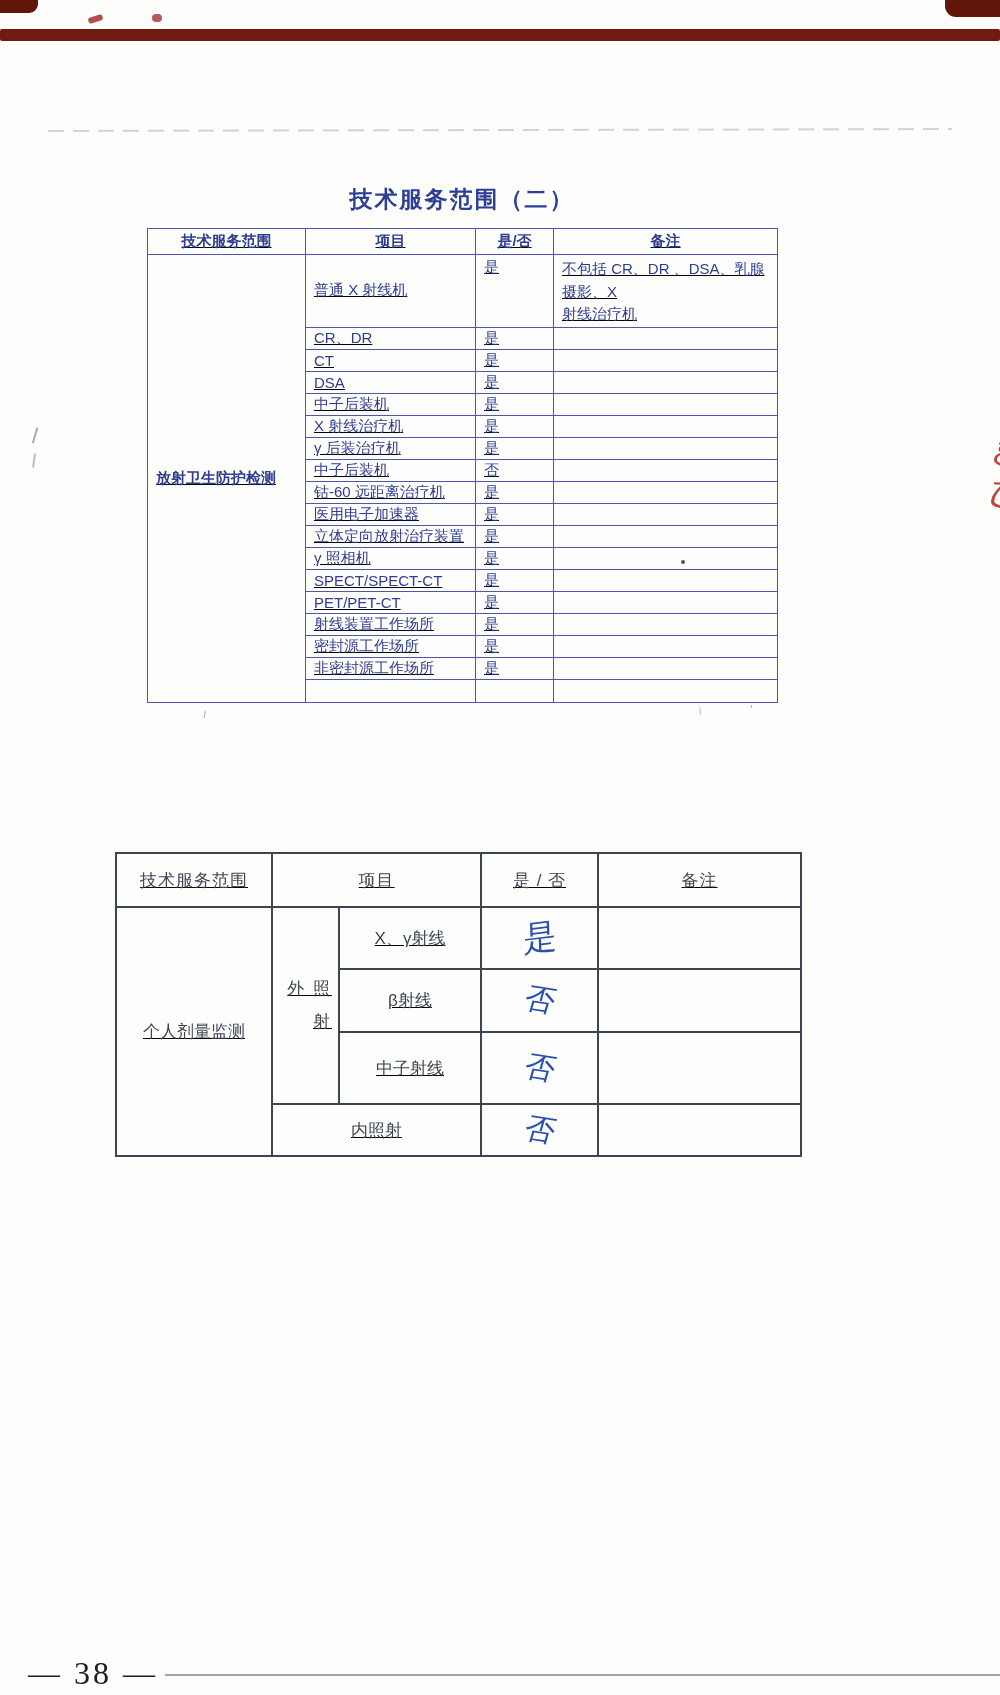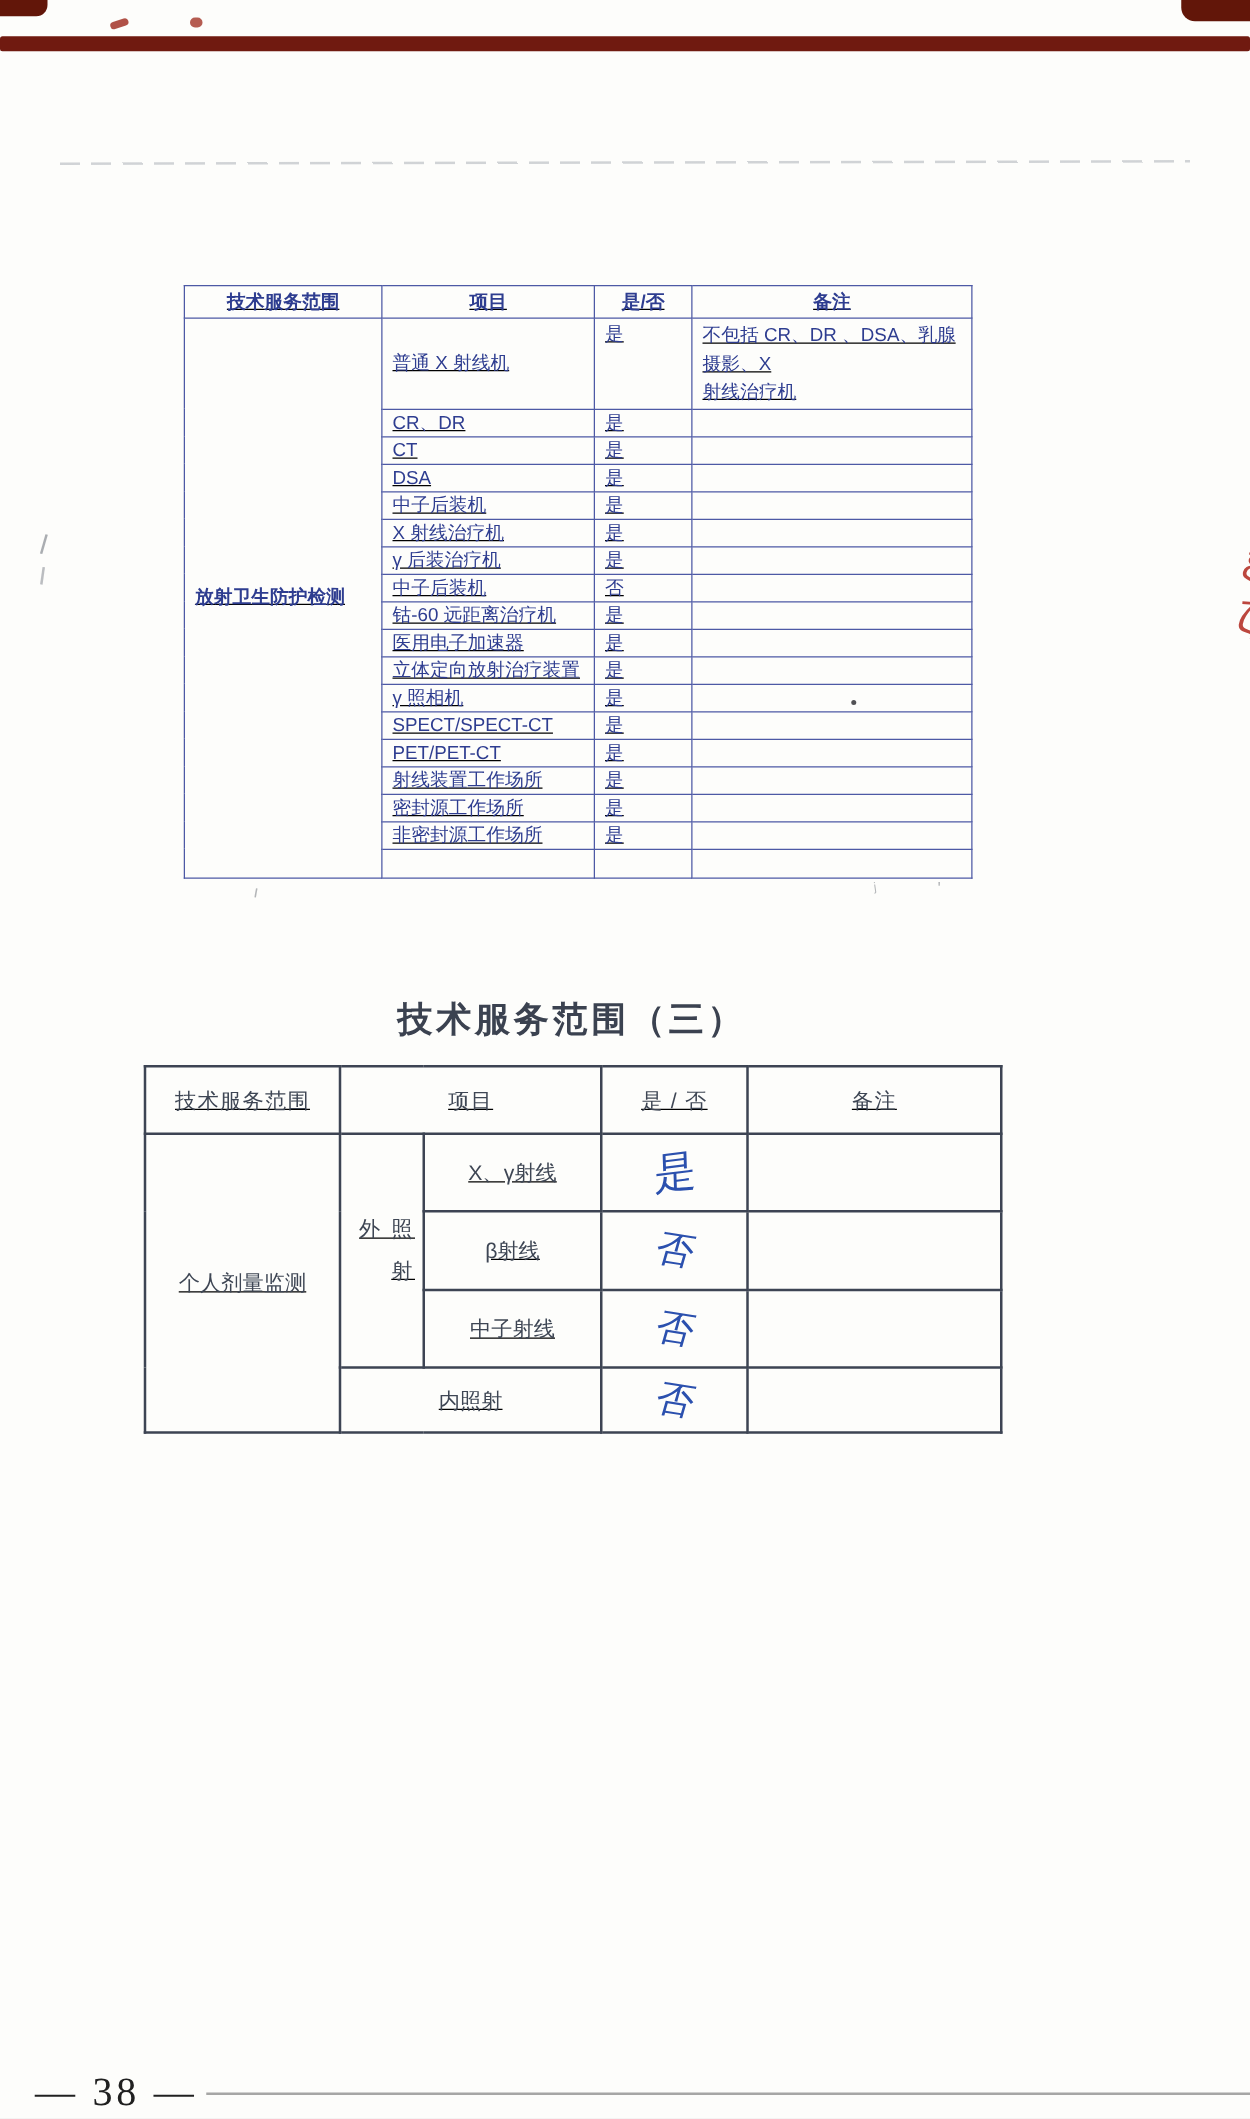--- a/index.html
+++ b/index.html
@@ -47,21 +47,21 @@
   .t1 .remark0 { vertical-align:top; padding-top:3px; line-height:1.5; white-space:pre-line; }
 
   
   .t2-wrap { position:absolute; top:852px; left:115px; }
   .t2 { width:685px; }
   .t2 td { border:2px solid #3d4453; color:#3e4654; font-size:17px; padding:2px 6px;
     text-align:center; vertical-align:middle; overflow:hidden; }
   .t2 .hdr { height:54px; letter-spacing:1px; }
   .t2 .rr1 { height:62px; }
   .t2 .rr2 { height:63px; }
-  .t2 .rr3 { height:62px;padding-left:36px; }
+  .t2 .rr3 { height:72px;padding-left:36px; }
   .t2 .rr4 { height:52px; }
   .t2 .grp { white-space:pre-line; line-height:1.9; text-align:right; padding-left:8px; letter-spacing:2px; }
   .handwrite { display:inline-block; color:#2b50ae; font-family:"DejaVu Serif", serif; }
   .hw-yes { font-size:34px; transform:rotate(-7deg) skewX(-5deg); }
   .hw-no  { font-size:30px; transform:rotate(9deg) skewX(-7deg); }
 
   
   .footer-num { position:absolute; top:1655px; left:28px; font-family:"Liberation Serif", serif;
     font-size:32px; letter-spacing:3px; color:#202020; }
   .footer-line { position:absolute; top:1674px; left:165px; width:835px; height:2px; background:#6d6d6d; opacity:.6; }
@@ -79,20 +79,21 @@
   <div class="scan-line"></div>
   <div class="margin-mark-1"></div>
   <div class="margin-mark-2"></div>
   <div class="red-scribble-1">ξ</div>
   <div class="red-scribble-2">ζ</div>
   <div class="dot-speck"></div>
   <div class="tick-1">ı</div>
   <div class="tick-2">ʲ</div>
   <div class="tick-3">'</div>
 
+  <div class="title-1">技术服务范围（二）</div>
 
   <div class="t1-wrap">
     <table class="t1">
       <colgroup>
           <col style="width:158px">
           <col style="width:170px">
           <col style="width:78px">
           <col style="width:224px">
         </colgroup>
       <tbody>
@@ -191,21 +192,20 @@
       </tr>
       <tr class="rlast">
         <td></td>
         <td></td>
         <td></td>
       </tr>
     </tbody>
       </table>
   </div>
 
-  <div class="title-2">技术服务范围（三）</div>
 
   <div class="t2-wrap">
     <table class="t2">
       <colgroup>
           <col style="width:156px">
           <col style="width:67px">
           <col style="width:142px">
           <col style="width:117px">
           <col style="width:203px">
         </colgroup>

